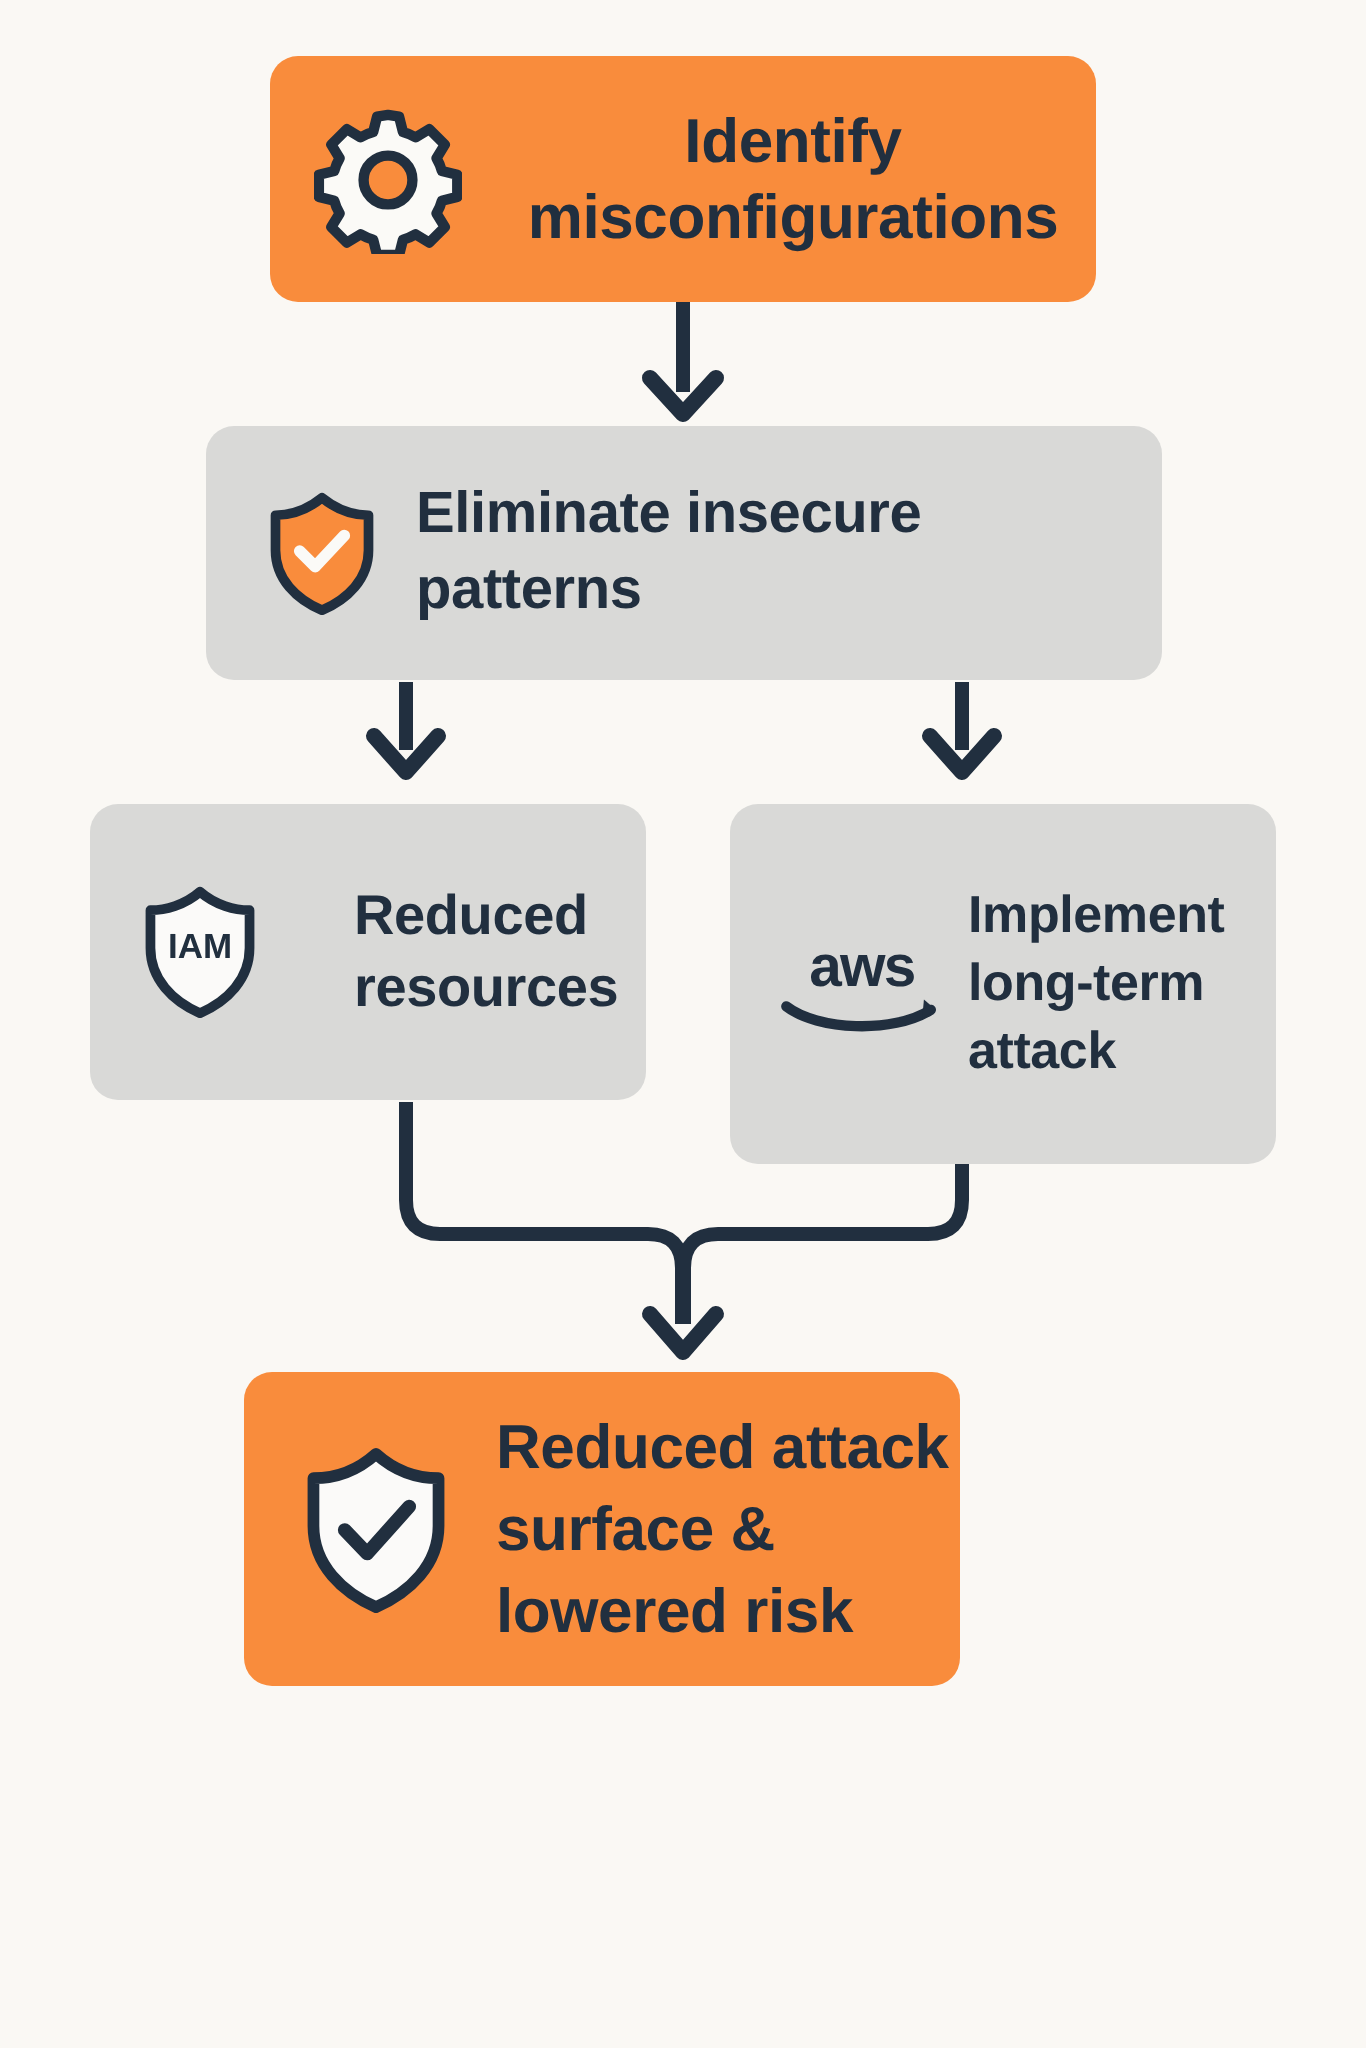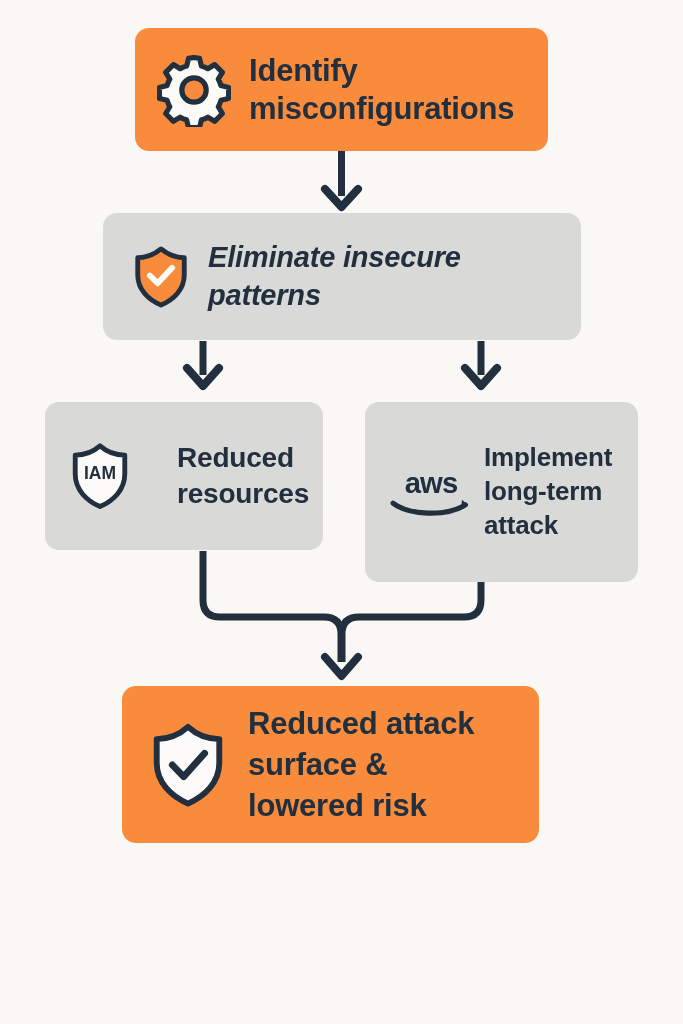--- a/index.html
+++ b/index.html
@@ -57,36 +57,35 @@
   
   #node-identify {
     left: 135px; top: 28px; width: 413px; height: 123px;
     padding-left: 22px;
   }
   #node-identify .node-icon { width: 74px; height: 74px; }
   #node-identify .node-label {
     font-size: 31px;
     line-height: 1.22;
     margin-left: 18px;
-    text-align: left;
+    text-align: center;
     flex: 1;
     padding-right: 4px;
   }
 
   
   #node-eliminate {
     left: 103px; top: 213px; width: 478px; height: 127px;
     padding-left: 30px;
   }
   #node-eliminate .node-icon { width: 56px; height: 62px; }
   #node-eliminate .node-label {
     font-size: 29px;
     line-height: 1.28;
     margin-left: 19px;
-    font-style: italic;
   }
 
   
   #node-harden {
     left: 45px; top: 402px; width: 278px; height: 148px;
     padding-left: 24px;
     gap: 31px;
   }
   #node-harden .node-icon { width: 62px; height: 68px; }
   #node-harden .node-label {
@@ -102,21 +101,21 @@
   }
   #node-implement .node-icon { width: 86px; height: 54px; }
   #node-implement .node-label {
     font-size: 26px;
     line-height: 1.3;
     margin-left: 10px;
   }
 
   
   #node-reduced {
-    left: 122px; top: 686px; width: 417px; height: 157px;
+    left: 122px; top: 686px; width: 358px; height: 157px;
     padding-left: 28px;
   }
   #node-reduced .node-icon { width: 76px; height: 86px; }
   #node-reduced .node-label {
     font-size: 31px;
     line-height: 1.33;
     margin-left: 22px;
   }
 
   .aws-wordmark { display: block; }

